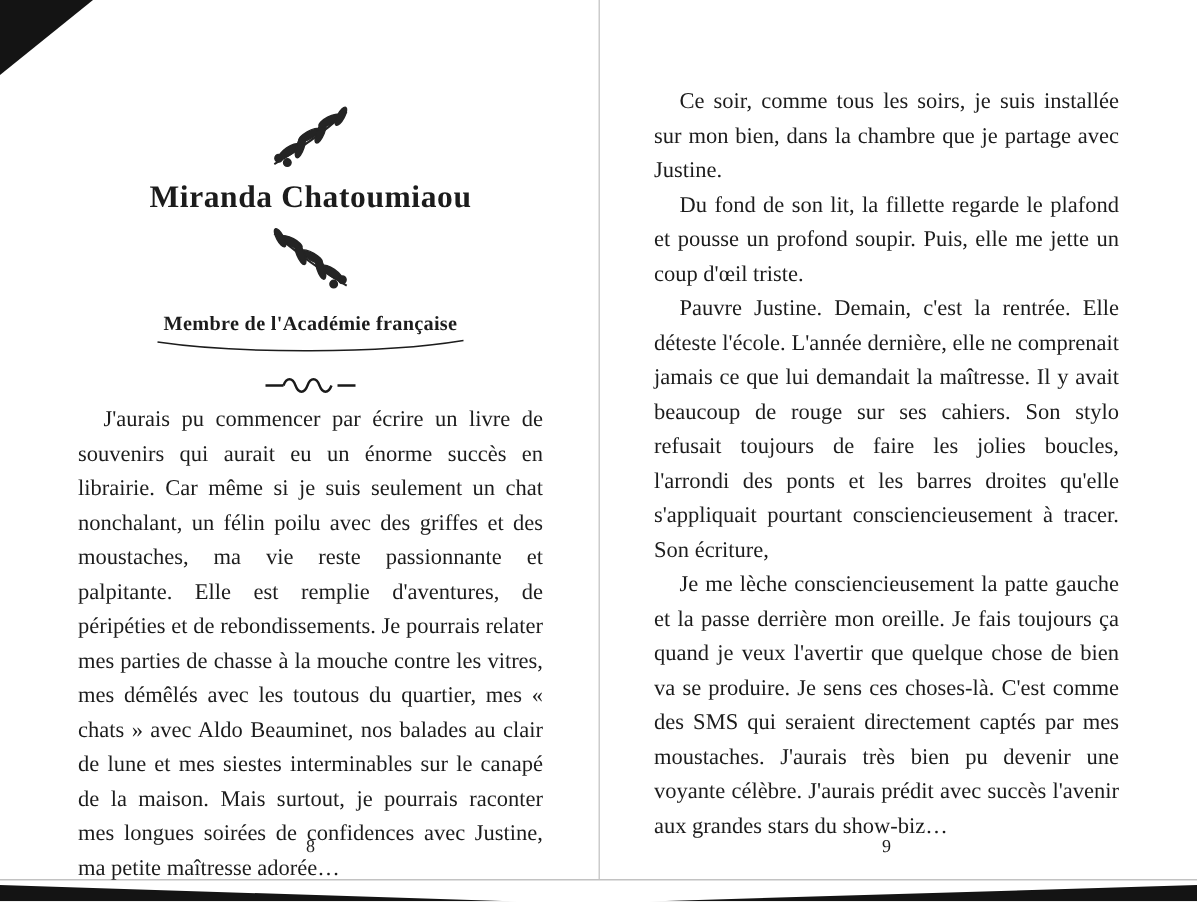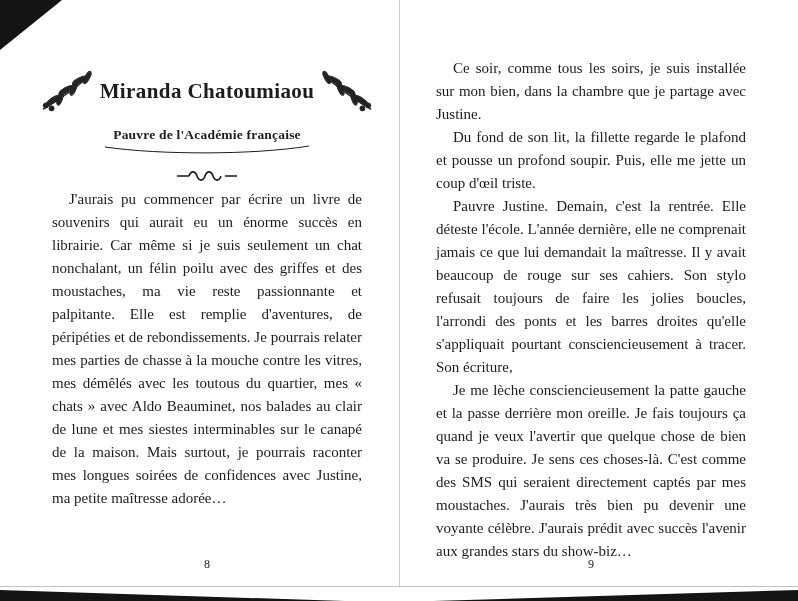--- a/index.html
+++ b/index.html
@@ -54,20 +54,21 @@
   .page.left  { left: 52px; }
   .page.right { left: 436px; }
 
   
   .chapter-header { margin-top: 68px; text-align: center; }
   .title-row {
     display: flex;
     align-items: center;
     justify-content: center;
     gap: 5px;
+    flex-direction: column;
   }
   .laurel { display: inline-block; width: 56px; height: 46px; flex: 0 0 auto; }
   .laurel.mirror { transform: scaleX(-1); }
   .laurel svg { display: block; }
   h1.chapter-title {
     font-size: 21px;
     font-weight: bold;
     letter-spacing: 0.4px;
     white-space: nowrap;
   }
@@ -147,21 +148,21 @@
               <ellipse cx="36" cy="20" rx="8" ry="2.6" transform="rotate(-68 36 20)"></ellipse>
               <ellipse cx="42" cy="12" rx="8" ry="2.6" transform="rotate(-28 42 12)"></ellipse>
               <ellipse cx="50" cy="9" rx="7" ry="2.4" transform="rotate(-62 50 9)"></ellipse>
               <circle cx="7" cy="38" r="2.6"></circle>
               <circle cx="13" cy="41" r="2.6"></circle>
             </g>
           </svg>
         </span>
       </div>
 
-      <p class="chapter-affiliation">Pauvre de l'Académie française</p>
+      <p class="chapter-affiliation">Membre de l'Académie française</p>
 
       <div class="flourish">
         <svg width="214" height="12" viewBox="0 0 214 12">
           <path d="M5 3 C 60 11, 154 11, 209 2" stroke="#1c1c1c" stroke-width="1" fill="none"></path>
         </svg>
       </div>
 
       <div class="ornament">
         <svg width="64" height="14" viewBox="0 0 64 14">
           <path d="M2 7 H14 M50 7 H62" stroke="#1a1a1a" stroke-width="1.6" fill="none"></path>

